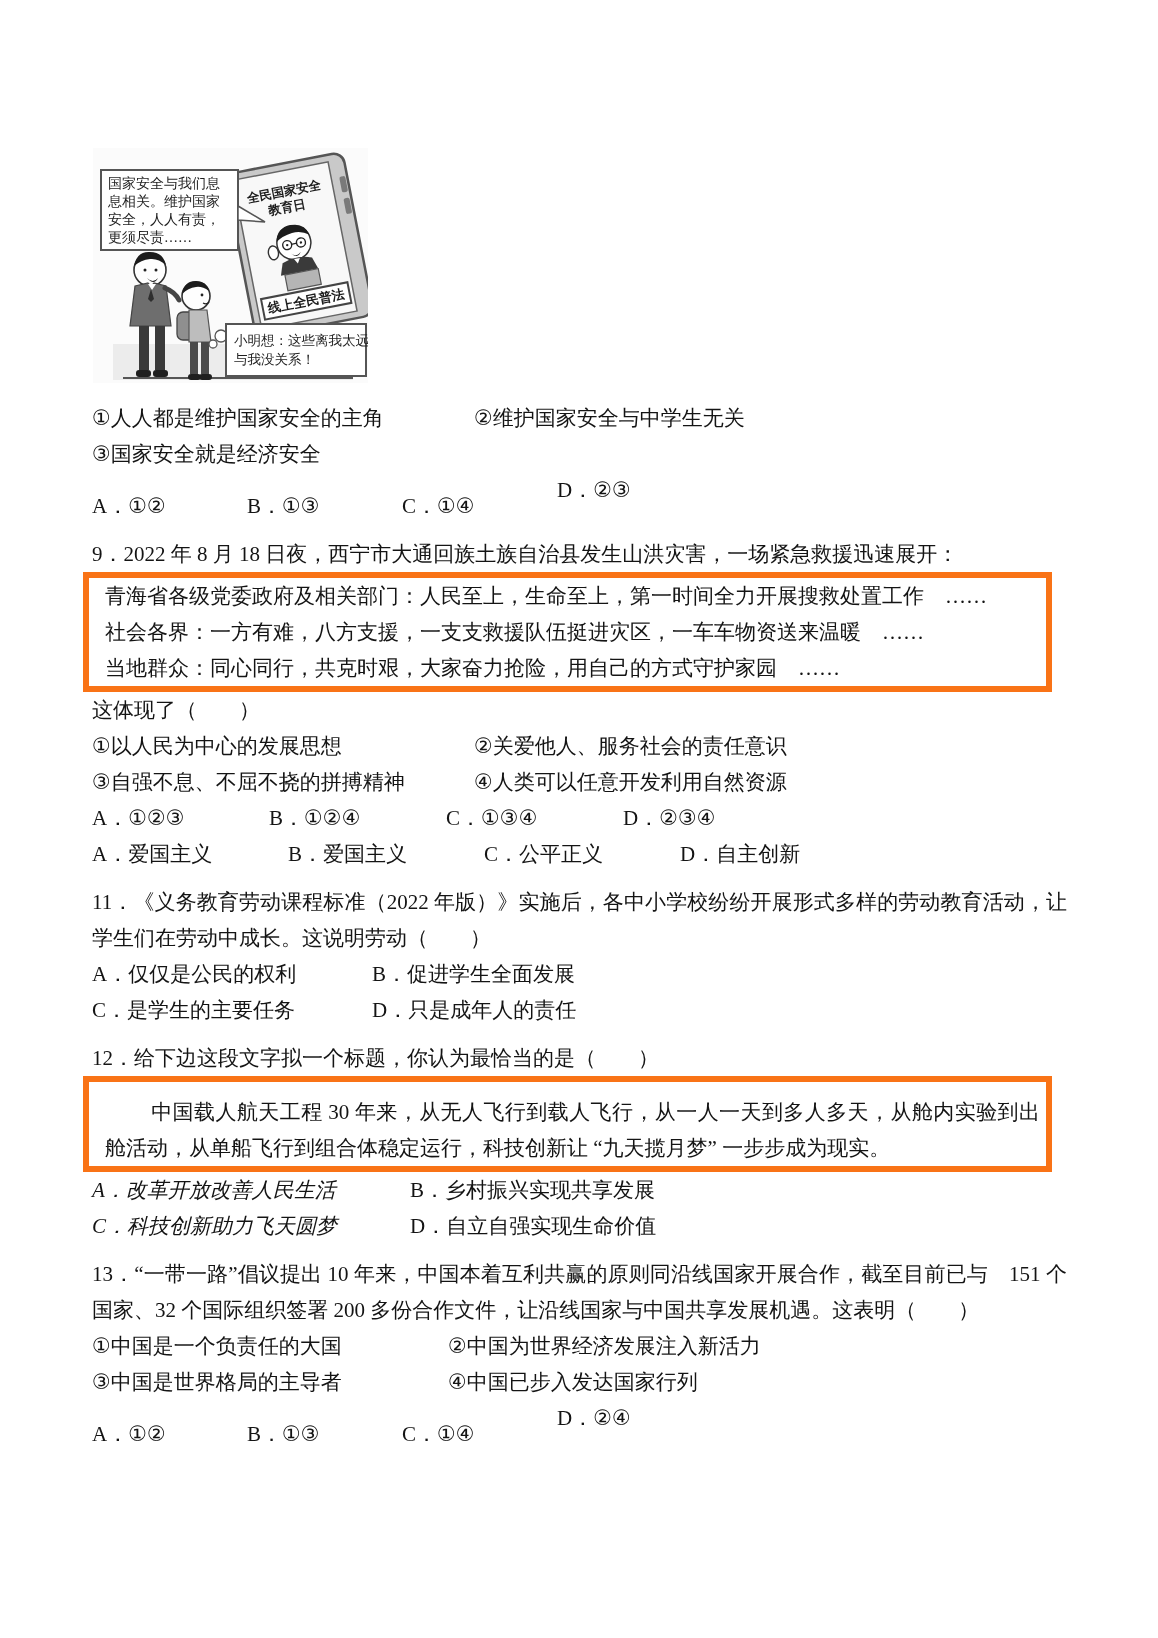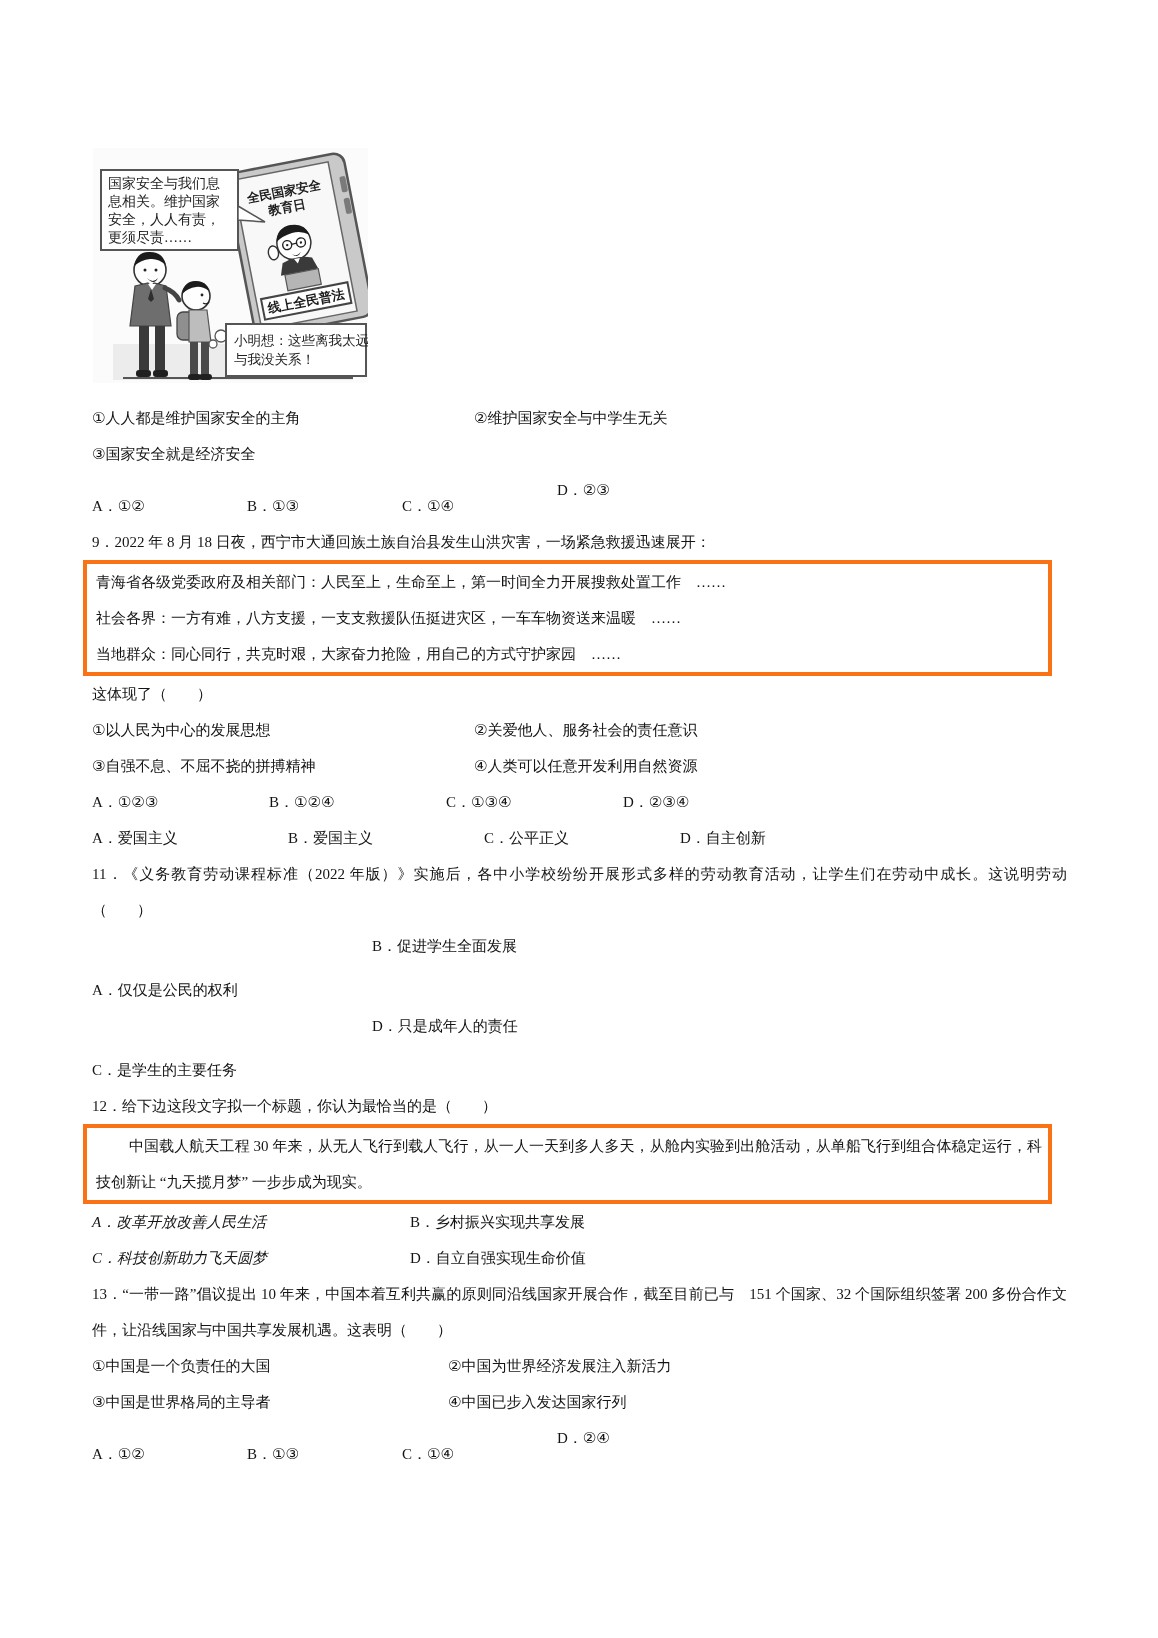--- a/index.html
+++ b/index.html
@@ -4,31 +4,31 @@
 <style>
   html,body{margin:0;padding:0;background:#e8e8e8;}
   .page{
     position:relative;width:1158px;height:1638px;background:#ffffff;
     margin:0 auto;overflow:hidden;
     font-family:"Liberation Serif","DejaVu Serif","DejaVu Sans",serif;
     color:#141414;
   }
   .content{
     position:absolute;left:92px;top:400px;width:975px;
-    font-size:15px;line-height:36px;
+    font-size:21px;line-height:36px;
   }
-  .para{text-align:justify;}
+  .para{text-align:justify;margin-top:12px;}
   .line{white-space:nowrap;}
   .row{display:flex;}
   .row span{flex:0 0 auto;white-space:nowrap;}
-  .w382{width:382px;} .w356{width:356px;} .w318{width:318px;font-style:italic;} .w280{width:280px;margin-top:44px;}
+  .w382{width:382px;} .w356{width:356px;} .w318{width:318px;font-style:italic;} .w280{width:280px;}
   .w196{width:196px;} .w177{width:177px;} .w155{width:155px;margin-top:16px;}
   .qbox{
-    border:4px solid #f97316;box-sizing:border-box;
-    margin-left:-9px;width:969px;padding-left:9px;padding-right:6px;
+    border:6px solid #f97316;box-sizing:border-box;
+    margin-left:-9px;width:969px;padding-left:16px;padding-right:6px;
   }
   .indent{text-indent:2.2em;}
   .cartoon{position:absolute;left:93px;top:148px;width:275px;height:235px;}
   svg text{font-family:"Liberation Serif","DejaVu Serif","DejaVu Sans",serif;}
 </style>
 </head>
 <body>
 
 <div class="page">
 

